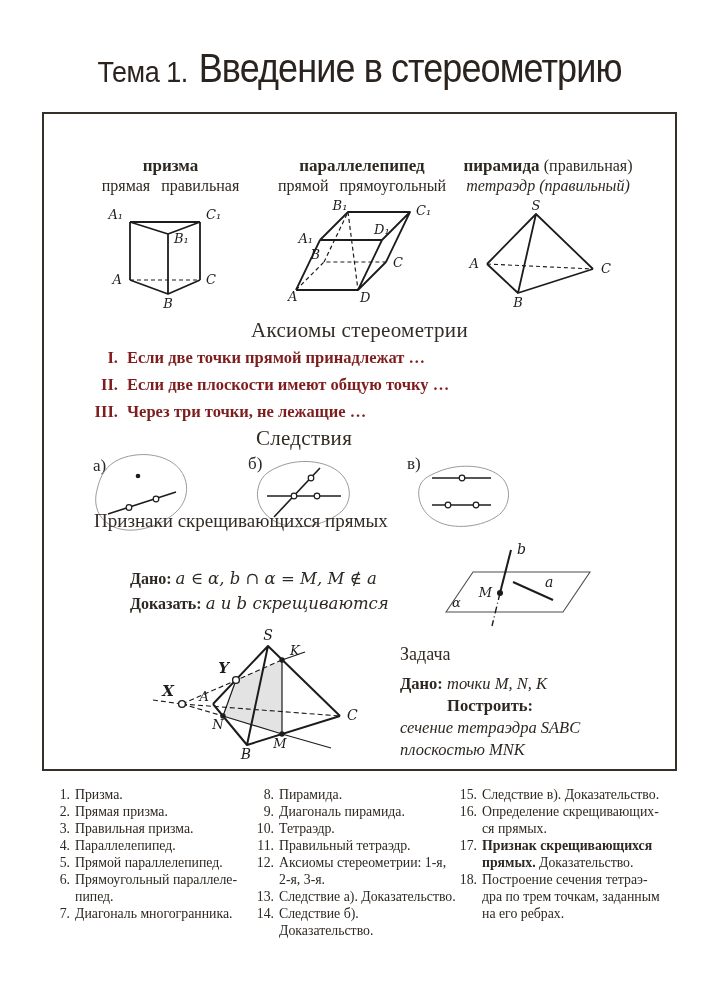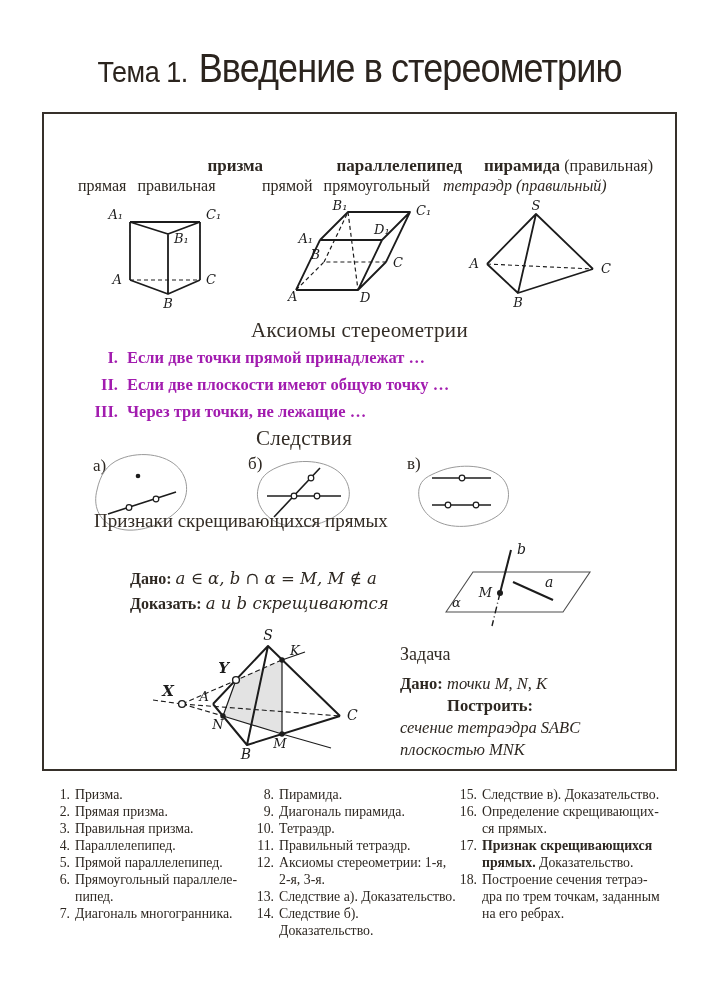--- a/index.html
+++ b/index.html
@@ -12,32 +12,32 @@
   .title-prefix{font-family:"Liberation Sans",sans-serif;font-size:30px;letter-spacing:-0.5px;}
   .title-main{font-family:"Liberation Sans",sans-serif;font-size:40px;letter-spacing:-1px;}
 
   
   .panel{position:absolute;left:42px;top:112px;width:635px;height:659px;
          border:2px solid #36302a;box-sizing:border-box;background:#fff;}
 
   .sec-head{position:absolute;font-size:21px;color:#332c25;letter-spacing:0.3px;}
   .center{left:0;width:719px;text-align:center;}
 
-  .poly-head{position:absolute;top:156px;font-size:17px;font-weight:bold;text-align:right;}
+  .poly-head{position:absolute;top:156px;font-size:17px;font-weight:bold;text-align:center;}
   .poly-note{font-weight:normal;font-size:16px;}
-  .poly-sub{position:absolute;top:177px;font-size:16px;word-spacing:7px;}
+  .poly-sub{position:absolute;top:177px;font-size:16px;text-align:center;word-spacing:7px;}
   .poly-sub.it{font-style:italic;word-spacing:normal;}
 
   .diag{position:absolute;}
   .dlab{font-family:"DejaVu Serif",serif;font-style:italic;font-size:13px;fill:#1c1c1c;}
   .dlab.big{font-size:14px;}
   .dlab.bold{font-weight:bold;font-size:15px;}
   .coro-lab{font-family:"Liberation Serif",serif;font-size:17px;fill:#2e2822;font-style:normal;}
 
-  .axiom{position:absolute;left:82px;width:540px;font-size:16.5px;font-weight:bold;color:#a21caf;}
+  .axiom{position:absolute;left:82px;width:540px;font-size:16.5px;font-weight:bold;color:#7f1d1d;}
   .ax-num{display:inline-block;width:36px;text-align:right;margin-right:9px;}
 
   .skew-head{position:absolute;left:94px;top:510px;font-size:19px;color:#332c25;}
   .mline{position:absolute;font-size:16px;}
   .mlabel{font-weight:bold;text-align:center;}
   .math{font-family:"DejaVu Serif",serif;font-style:italic;font-size:16.5px;}
 
   .task-block{position:absolute;left:400px;top:644px;}
   .task-head{font-size:18px;color:#332c25;margin-bottom:8px;}
   .task-line{font-size:16.5px;line-height:22px;}

